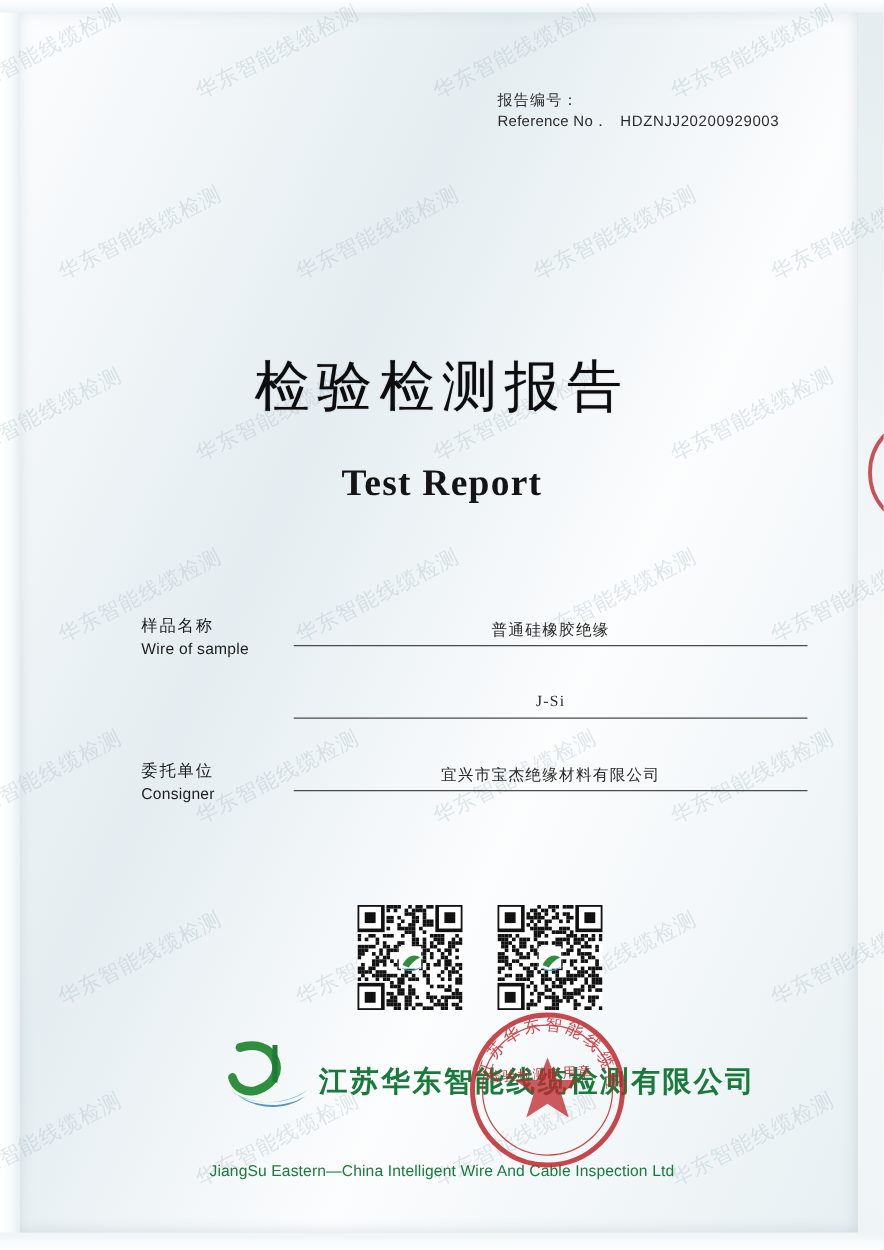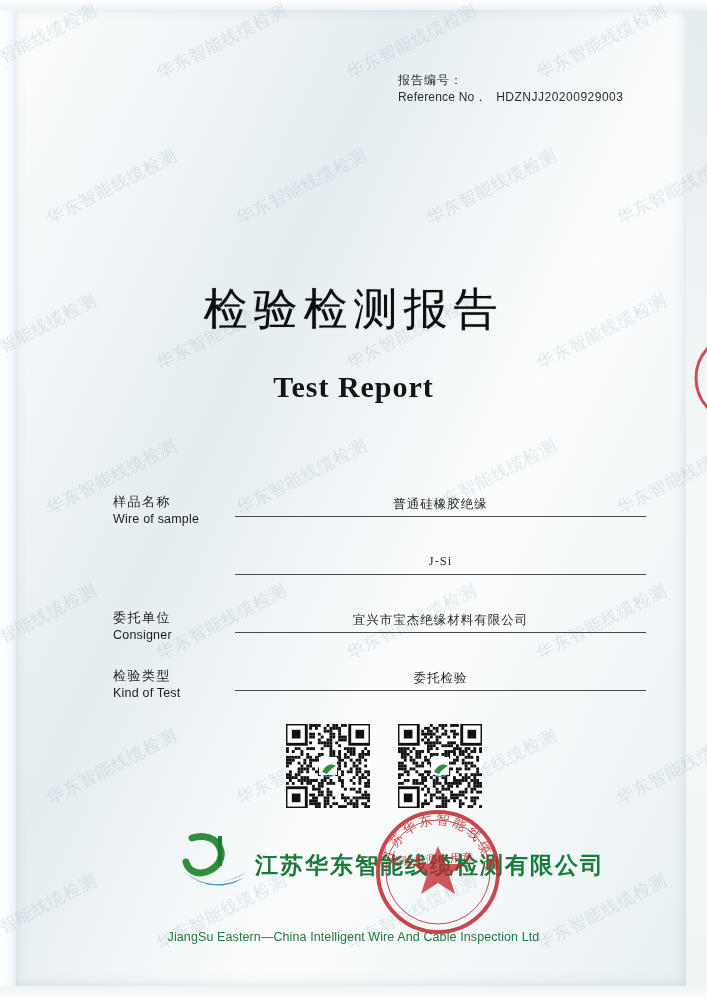--- a/index.html
+++ b/index.html
@@ -298,28 +298,20 @@
 
   <div class="field-row">
     <div class="field-label">
       <span class="cn">委托单位</span>
       <span class="en">Consigner</span>
     </div>
     <div class="field-value">宜兴市宝杰绝缘材料有限公司</div>
     <div class="field-line"></div>
   </div>
 
-  <div class="field-row">
-    <div class="field-label">
-      <span class="cn">检验类型</span>
-      <span class="en">Kind of Test</span>
-    </div>
-    <div class="field-value">委托检验</div>
-    <div class="field-line"></div>
-  </div>
 
 </div>
 
 <div class="qr qr-1" id="qr-left"><svg width="84" height="84" viewBox="0 0 84 84">
       <rect width="84" height="84" fill="#ffffff"></rect>
       <rect x="23.17" y="0.00" width="2.90" height="2.90" fill="#111111"></rect>
       <rect x="26.07" y="0.00" width="2.90" height="2.90" fill="#111111"></rect>
       <rect x="28.97" y="0.00" width="2.90" height="2.90" fill="#111111"></rect>
       <rect x="31.86" y="0.00" width="2.90" height="2.90" fill="#111111"></rect>
       <rect x="40.55" y="0.00" width="2.90" height="2.90" fill="#111111"></rect>

